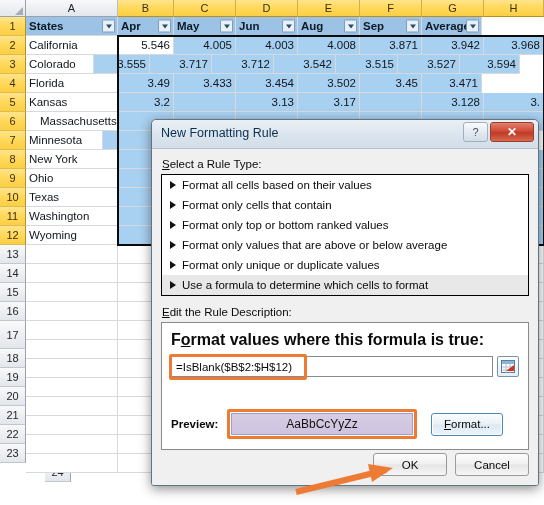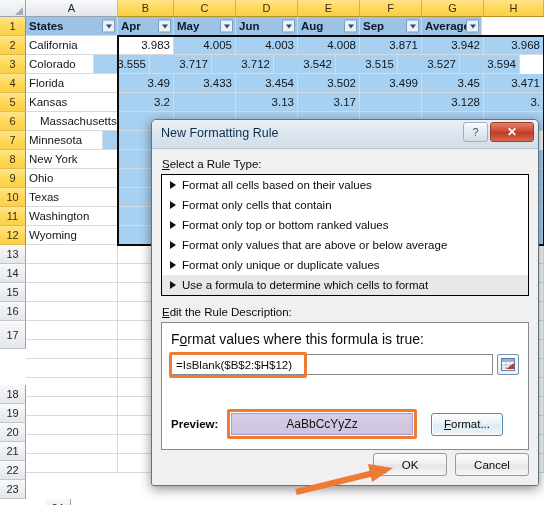--- a/index.html
+++ b/index.html
@@ -140,21 +140,21 @@
     border-width: 4px 0 4px 6px; border-color: transparent transparent transparent #111;
     margin-right: 6px; flex: none;
   }
   .rule-item.selected { background: #e8e8e8; }
 
   #desc-label { margin-top: 10px; }
   #desc-box {
     background: #ffffff; border: 1px solid #8a8a8a;
     height: 128px; position: relative; padding: 8px 9px;
   }
-  #fv-label { font-size: 14px; font-weight: normal; color: #0a0a0a; margin-bottom: 7px; }
+  #fv-label { font-size: 16px; font-weight: bold; color: #0a0a0a; margin-bottom: 7px; }
   #fv-label u { text-decoration: underline; }
 
   #formula-wrap { position: relative; height: 22px; }
   #formula-hl {
     position: absolute; left: -2px; top: -2px; width: 138px; height: 26px;
     border: 3px solid #ee7b33; border-radius: 2px; pointer-events: none;
   }
   #formula-input {
     position: absolute; left: 0; top: 0; right: 26px; height: 21px;
     border: 1px solid #8a8a8a; background: #fff;
@@ -237,21 +237,21 @@
         <div class="row-head sel" style="height: 19px;">8</div>
         <div class="row-head sel" style="height: 19px;">9</div>
         <div class="row-head sel" style="height: 19px;">10</div>
         <div class="row-head sel" style="height: 19px;">11</div>
         <div class="row-head sel" style="height: 19px;">12</div>
         <div class="row-head" style="height: 19px;">13</div>
         <div class="row-head" style="height: 19px;">14</div>
         <div class="row-head" style="height: 19px;">15</div>
         <div class="row-head" style="height: 19px;">16</div>
         <div class="row-head" style="height: 28px;">17</div>
-        <div class="row-head" style="height: 19px; margin-top: 36px;">18</div>
+        <div class="row-head" style="height: 19px;">18</div>
         <div class="row-head" style="height: 19px;">19</div>
         <div class="row-head" style="height: 19px;">20</div>
         <div class="row-head" style="height: 19px;">21</div>
         <div class="row-head" style="height: 19px;">22</div>
         <div class="row-head" style="height: 19px;">23</div>
         <div class="row-head" style="height: 19px; margin-left: 45px;">24</div>
       </div>
     <div id="grid-body">
         <div class="grid-row">
           <div class="cell hdr" style="width: 92px; height: 19px;">
@@ -292,21 +292,21 @@
           </div>
           <div class="cell hdr" style="width: 60px; height: 19px;">
             <span>Average</span>
             <span class="fbtn">
               <i></i>
             </span>
           </div>
         </div>
         <div class="grid-row">
           <div class="cell " style="width: 92px; height: 19px;">California</div>
-          <div class="cell num active" style="width: 56px; height: 19px;">3.983</div>
+          <div class="cell num active" style="width: 56px; height: 19px;">5.546</div>
           <div class="cell num selrange" style="width: 62px; height: 19px;">4.005</div>
           <div class="cell num selrange" style="width: 62px; height: 19px;">4.003</div>
           <div class="cell num selrange" style="width: 62px; height: 19px;">4.008</div>
           <div class="cell num selrange" style="width: 62px; height: 19px;">3.871</div>
           <div class="cell num selrange" style="width: 62px; height: 19px;">3.942</div>
           <div class="cell num selrange" style="width: 60px; height: 19px;">3.968</div>
         </div>
         <div class="grid-row">
           <div class="cell " style="width: 68px; height: 19px;">Colorado</div>
           <div class="cell num selrange" style="width: 56px; height: 19px; text-align: center;">3.555</div>
@@ -316,21 +316,20 @@
           <div class="cell num selrange" style="width: 62px; height: 19px;">3.515</div>
           <div class="cell num selrange" style="width: 62px; height: 19px;">3.527</div>
           <div class="cell num selrange" style="width: 60px; height: 19px;">3.594</div>
         </div>
         <div class="grid-row">
           <div class="cell " style="width: 92px; height: 19px;">Florida</div>
           <div class="cell num selrange" style="width: 56px; height: 19px;">3.49</div>
           <div class="cell num selrange" style="width: 62px; height: 19px;">3.433</div>
           <div class="cell num selrange" style="width: 62px; height: 19px;">3.454</div>
           <div class="cell num selrange" style="width: 62px; height: 19px;">3.502</div>
-          <div class="cell num selrange" style="width: 62px; height: 19px;">3.499</div>
           <div class="cell num selrange" style="width: 62px; height: 19px;">3.45</div>
           <div class="cell num selrange" style="width: 60px; height: 19px;">3.471</div>
         </div>
         <div class="grid-row">
           <div class="cell " style="width: 92px; height: 19px;">Kansas</div>
           <div class="cell num selrange" style="width: 56px; height: 19px;">3.2</div>
           <div class="cell num selrange" style="width: 62px; height: 19px;"></div>
           <div class="cell num selrange" style="width: 62px; height: 19px;">3.13</div>
           <div class="cell num selrange" style="width: 62px; height: 19px;">3.17</div>
           <div class="cell num selrange" style="width: 62px; height: 19px;"></div>

